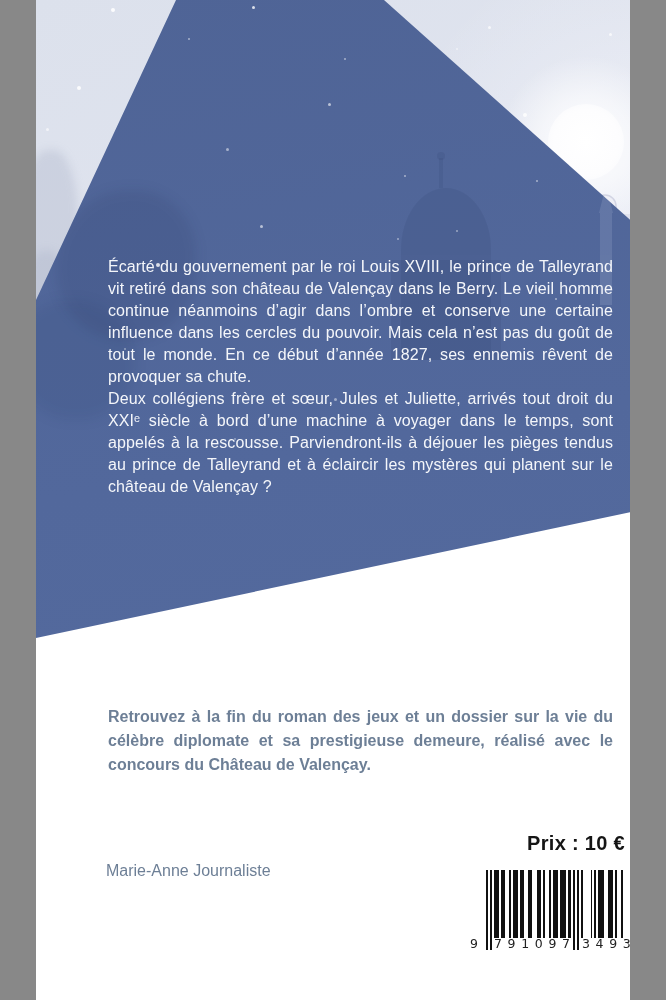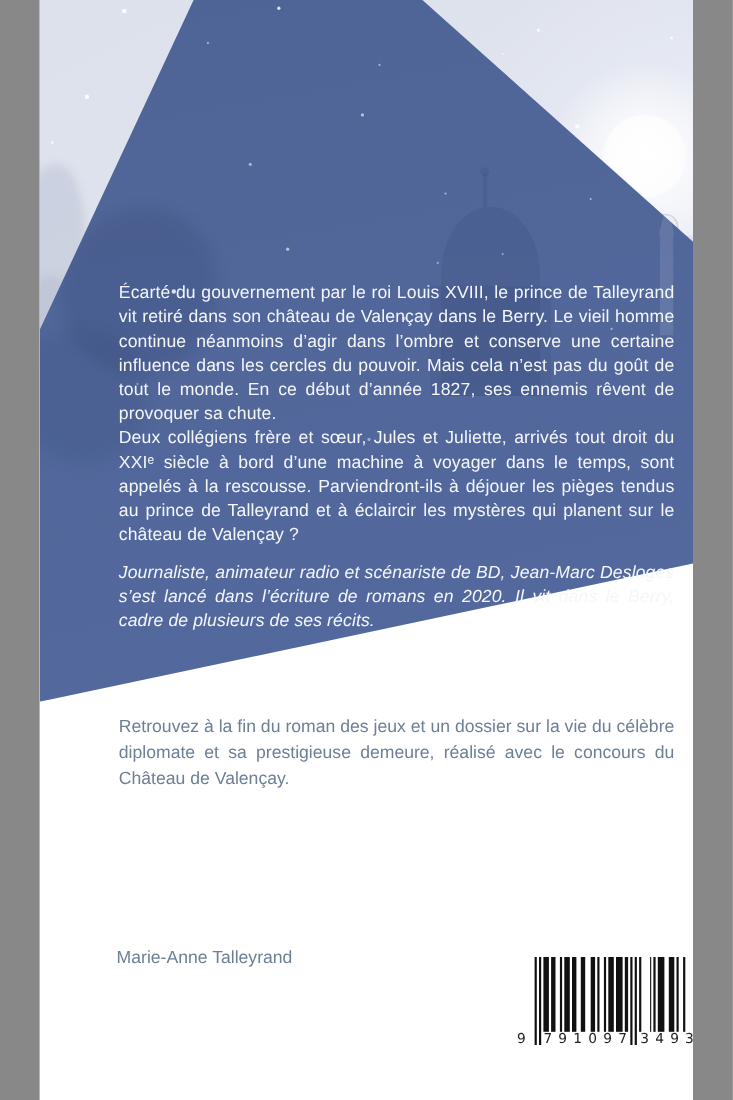--- a/index.html
+++ b/index.html
@@ -59,21 +59,21 @@
     position:absolute;left:72px;width:505px;color:#f4f6fa;
     font-size:16px;line-height:22px;text-align:justify;letter-spacing:.1px;
   }
   #synopsis1{top:240px;}
   #synopsis2{top:372px;}
   #bio{top:494px;font-style:italic;}
   .note{
     position:absolute;left:72px;width:505px;color:#6d7f96;
     font-size:16px;line-height:24px;text-align:justify;
   }
-  #extras{top:633px;}
+  #extras{top:689px;font-weight:bold;}
   #collection{top:748px;text-align:left;}
   #credit{
     position:absolute;left:70px;top:858px;color:#6d7f96;
     font-size:16px;line-height:26px;text-align:left;
   }
   
   #price{
     position:absolute;left:450px;top:832px;width:180px;
     text-align:center;color:#151515;font-size:20px;font-weight:bold;letter-spacing:.3px;
   }
@@ -170,28 +170,28 @@
       <div class="snow" style="left: 418px; top: 328px; width: 2px; height: 2px; opacity: 0.4;"></div>
       <div class="snow" style="left: 553px; top: 418px; width: 2px; height: 2px; opacity: 0.4;"></div>
       <div class="snow" style="left: 361px; top: 238px; width: 2px; height: 2px; opacity: 0.45;"></div>
       <div class="snow" style="left: 640px; top: 40px; width: 5px; height: 5px; opacity: 0.9;"></div>
       <div class="snow" style="left: 500px; top: 180px; width: 2px; height: 2px; opacity: 0.5;"></div>
       <div class="snow" style="left: 420px; top: 230px; width: 2px; height: 2px; opacity: 0.45;"></div>
     </div>
 
   <p class="blurb" id="synopsis1">Écarté du gouvernement par le roi Louis XVIII, le prince de Talleyrand vit retiré dans son château de Valençay dans le Berry. Le vieil homme continue néanmoins d’agir dans l’ombre et conserve une certaine influence dans les cercles du pouvoir. Mais cela n’est pas du goût de tout le monde. En ce début d’année 1827, ses ennemis rêvent de provoquer sa chute.</p>
   <p class="blurb" id="synopsis2">Deux collégiens frère et sœur, Jules et Juliette, arrivés tout droit du XXIᵉ siècle à bord d’une machine à voyager dans le temps, sont appelés à la rescousse. Parviendront-ils à déjouer les pièges tendus au prince de Talleyrand et à éclaircir les mystères qui planent sur le château de Valençay ?</p>
-  <p class="blurb" id="bio">Journaliste, animateur radio et scénariste de BD, Jean-Marc Desloges s’est lancé dans l’écriture de romans en 2020. Il vit dans le Berry, cadre de plusieurs de ses récits.</p>
 
   <p class="note" id="extras">Retrouvez à la fin du roman des jeux et un dossier sur la vie du célèbre diplomate et sa prestigieuse demeure, réalisé avec le concours du Château de Valençay.</p>
 
   <div id="credit">
-    <div>Marie-Anne Talleyrand</div>
-  </div>
-
+    <div>Marie-Anne Journaliste</div>
+  </div>
+
+  <div id="price">Prix : 10 €</div>
   <div id="barcode">
     <div id="bars">
         <div class="bar guard" style="left: 0px; width: 1.9px;"></div>
         <div class="bar guard" style="left: 3.8px; width: 1.9px;"></div>
         <div class="bar" style="left: 7.6px; width: 5.7px;"></div>
         <div class="bar" style="left: 15.2px; width: 3.8px;"></div>
         <div class="bar" style="left: 22.8px; width: 1.9px;"></div>
         <div class="bar" style="left: 26.6px; width: 5.7px;"></div>
         <div class="bar" style="left: 34.2px; width: 3.8px;"></div>
         <div class="bar" style="left: 41.8px; width: 3.8px;"></div>

